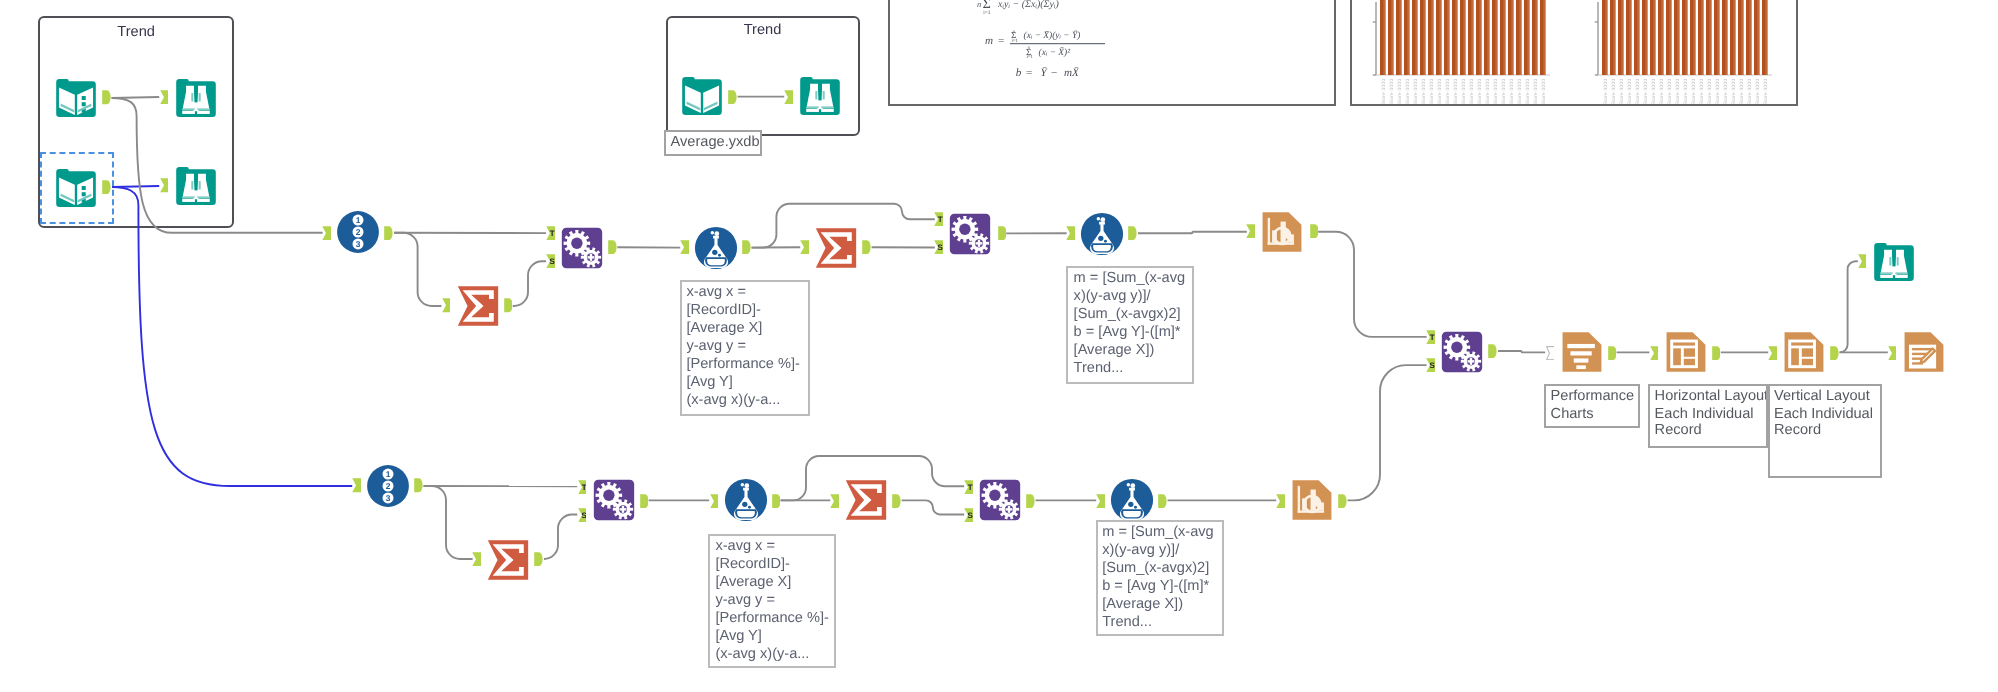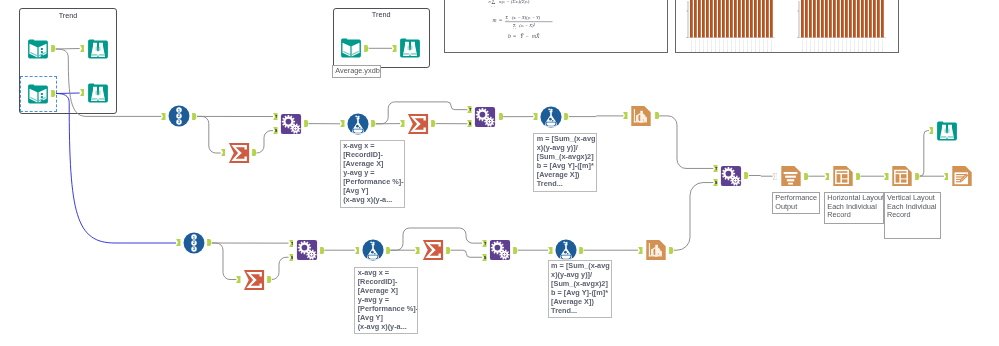--- a/index.html
+++ b/index.html
@@ -6,21 +6,21 @@
 body{width:999px;height:346px;font-family:"Liberation Sans",sans-serif;overflow:hidden;}
 #canvas{position:relative;width:999px;height:346px;background:#ffffff;}
 #wires{position:absolute;left:0;top:0;}
 .tool{position:absolute;width:22px;height:22px;}
 .tool svg,.anch svg{display:block;}
 .anch{position:absolute;}
 .cbox{position:absolute;box-sizing:border-box;border:1px solid #4f4f55;background:#fff;border-radius:3px;}
 .cbox-title{position:absolute;left:0;right:0;text-align:center;font-size:7.3px;color:#34344a;line-height:9px;}
 .selbox{position:absolute;box-sizing:border-box;border:1px dashed #4a90e2;}
 .nbox{position:absolute;box-sizing:border-box;border:1px solid #bbbbbb;background:#fff;color:#5d6271;
-      font-size:7.3px;line-height:8.9px;padding:1.5px 2px 0 2.5px;white-space:pre;overflow:hidden;font-weight:bold;}
+      font-size:7.3px;line-height:8.9px;padding:1.5px 2px 0 2.5px;white-space:pre;overflow:hidden;}
 .lbl{position:absolute;box-sizing:border-box;border:1px solid #a2a2a2;background:#fff;color:#55595f;
      font-size:7.3px;line-height:8.85px;padding:1.3px 1px 0 2px;white-space:pre;overflow:hidden;}
 .imgbox{position:absolute;box-sizing:border-box;border:1.1px solid #676767;background:#fff;overflow:hidden;}
 </style>
 </head>
 <body>
 
 <div id="canvas">
 <div class="cbox" style="left:19.3px;top:8.4px;width:97.5px;height:105.5px"></div>
 <div class="cbox-title" style="left:19.3px;top:10.6px;width:97.5px">Trend</div>
@@ -658,21 +658,21 @@
 [Avg Y]
 (x-avg x)(y-a...</div>
 <div class="nbox" style="left:547.6px;top:259.7px;width:64.5px;height:58.3px">m = [Sum_(x-avg
 x)(y-avg y)]/
 [Sum_(x-avgx)2]
 b = [Avg Y]-([m]*
 [Average X])
 Trend...</div>
 <div class="lbl" style="left:332.3px;top:65.1px;width:48.6px;height:13.4px">Average.yxdb</div>
 <div class="lbl" style="left:772.3px;top:191.9px;width:48.0px;height:22.4px">Performance
-Output</div>
+Charts</div>
 <div class="lbl" style="left:824.3px;top:191.5px;width:59.8px;height:32.2px">Horizontal Layout
 Each Individual
 Record</div>
 <div class="lbl" style="left:884.0px;top:191.5px;width:56.5px;height:47px">Vertical Layout
 Each Individual
 Record</div>
 <div class="imgbox" style="left:444px;top:-16px;width:223.5px;height:69.4px"><svg width="221.5" height="67.4" viewBox="0 0 221.5 67.4">
         <rect width="221.5" height="67.4" fill="#ffffff"></rect>
         <g fill="#4a4f5a">
           <text x="43.5" y="18.40" font-family="Liberation Serif,serif" font-size="4.2" font-style="italic">n</text>

